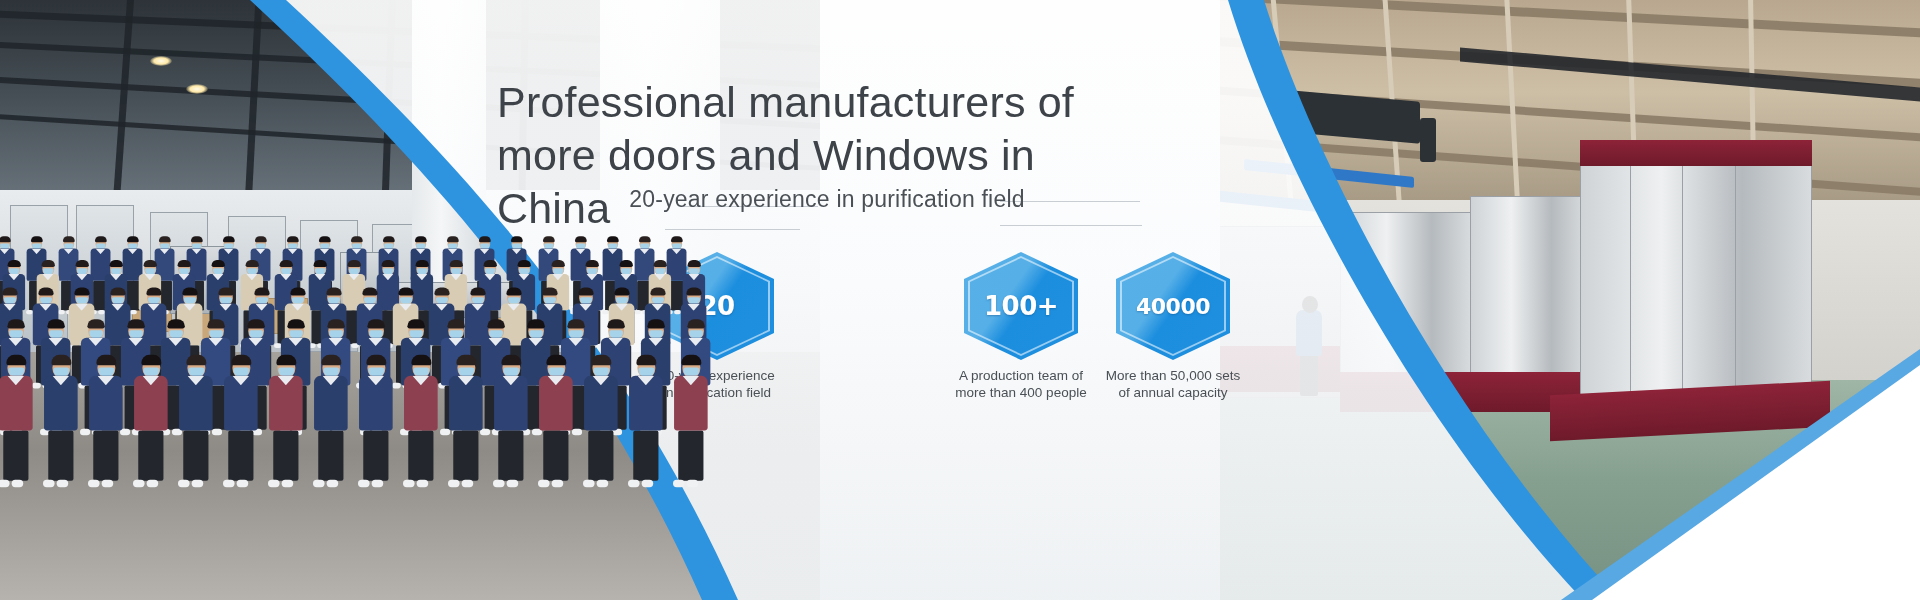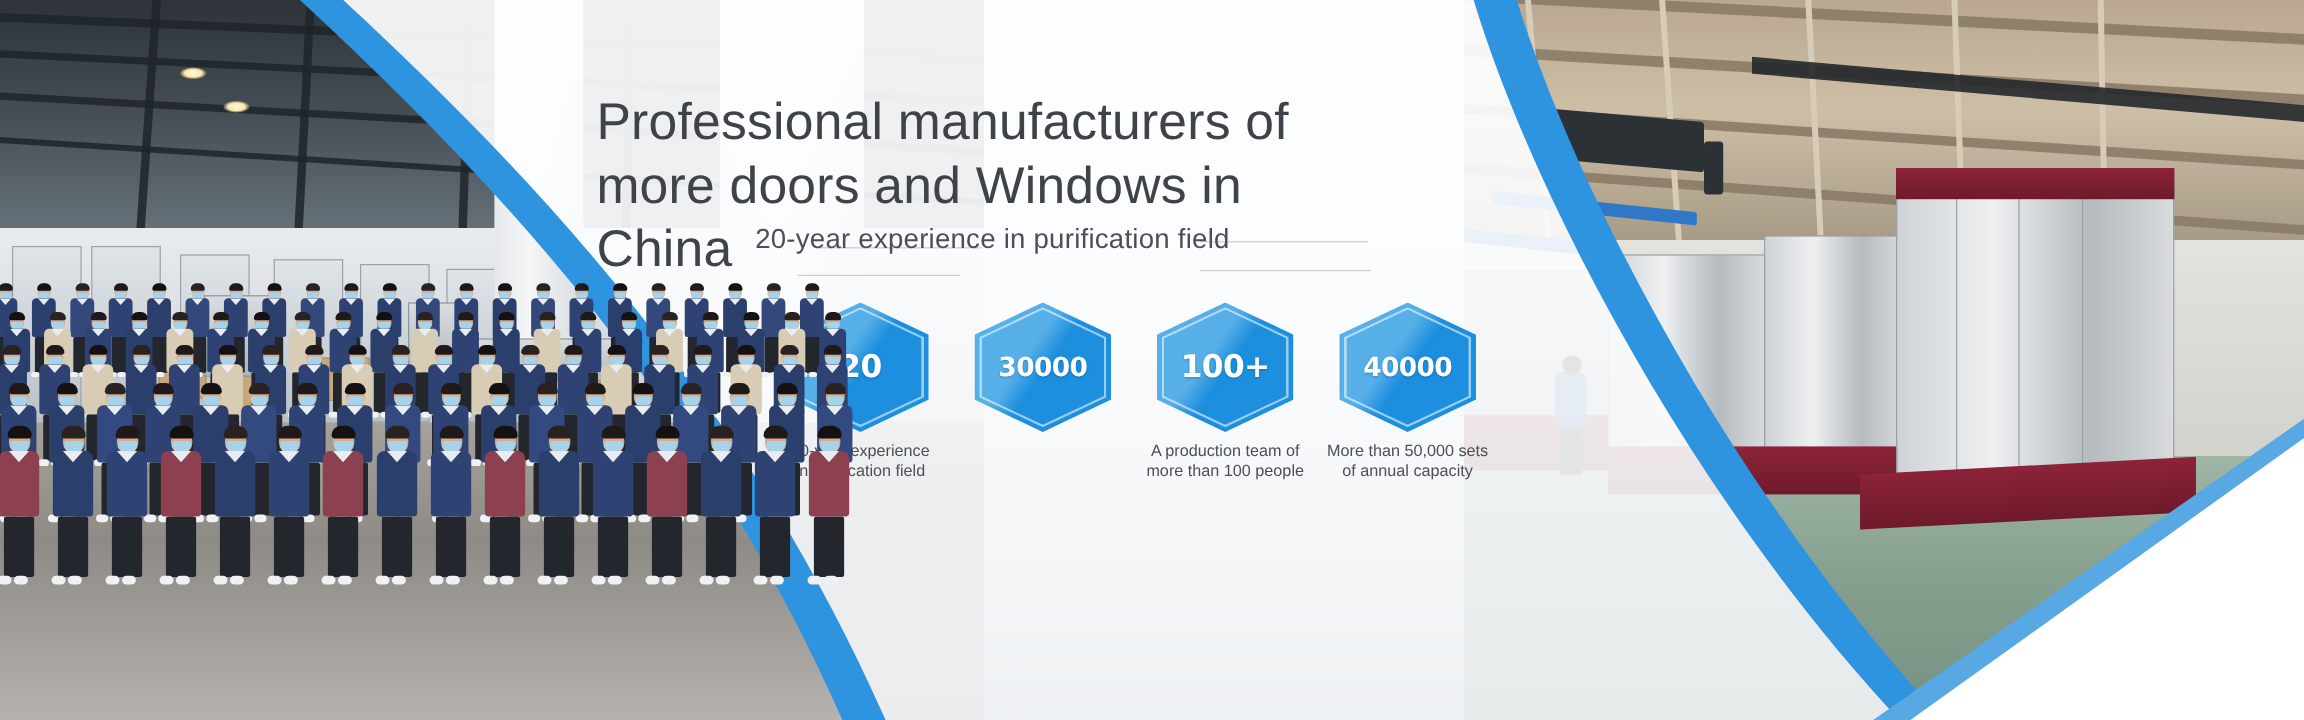--- a/index.html
+++ b/index.html
@@ -1508,36 +1508,30 @@
           <div class="hex-wrap">
             <div class="hex"></div>
             <div class="hex-ring"></div>
             <div class="hex-ring2"></div>
             <div class="hex-num">20</div>
           </div>
           <div class="stat-cap">20-year experience
 in purification field</div>
         </div>
         <div class="stat" style="left: 152px;">
-          <div class="hex-wrap">
-            <div class="hex"></div>
-            <div class="hex-ring"></div>
-            <div class="hex-ring2"></div>
-            <div class="hex-num small">30000</div>
-          </div>
         </div>
         <div class="stat" style="left: 304px;">
           <div class="hex-wrap">
             <div class="hex"></div>
             <div class="hex-ring"></div>
             <div class="hex-ring2"></div>
             <div class="hex-num">100+</div>
           </div>
           <div class="stat-cap">A production team of
-more than 100 people</div>
+more than 400 people</div>
         </div>
         <div class="stat" style="left: 456px;">
           <div class="hex-wrap">
             <div class="hex"></div>
             <div class="hex-ring"></div>
             <div class="hex-ring2"></div>
             <div class="hex-num small">40000</div>
           </div>
           <div class="stat-cap">More than 50,000 sets
 of annual capacity</div>

